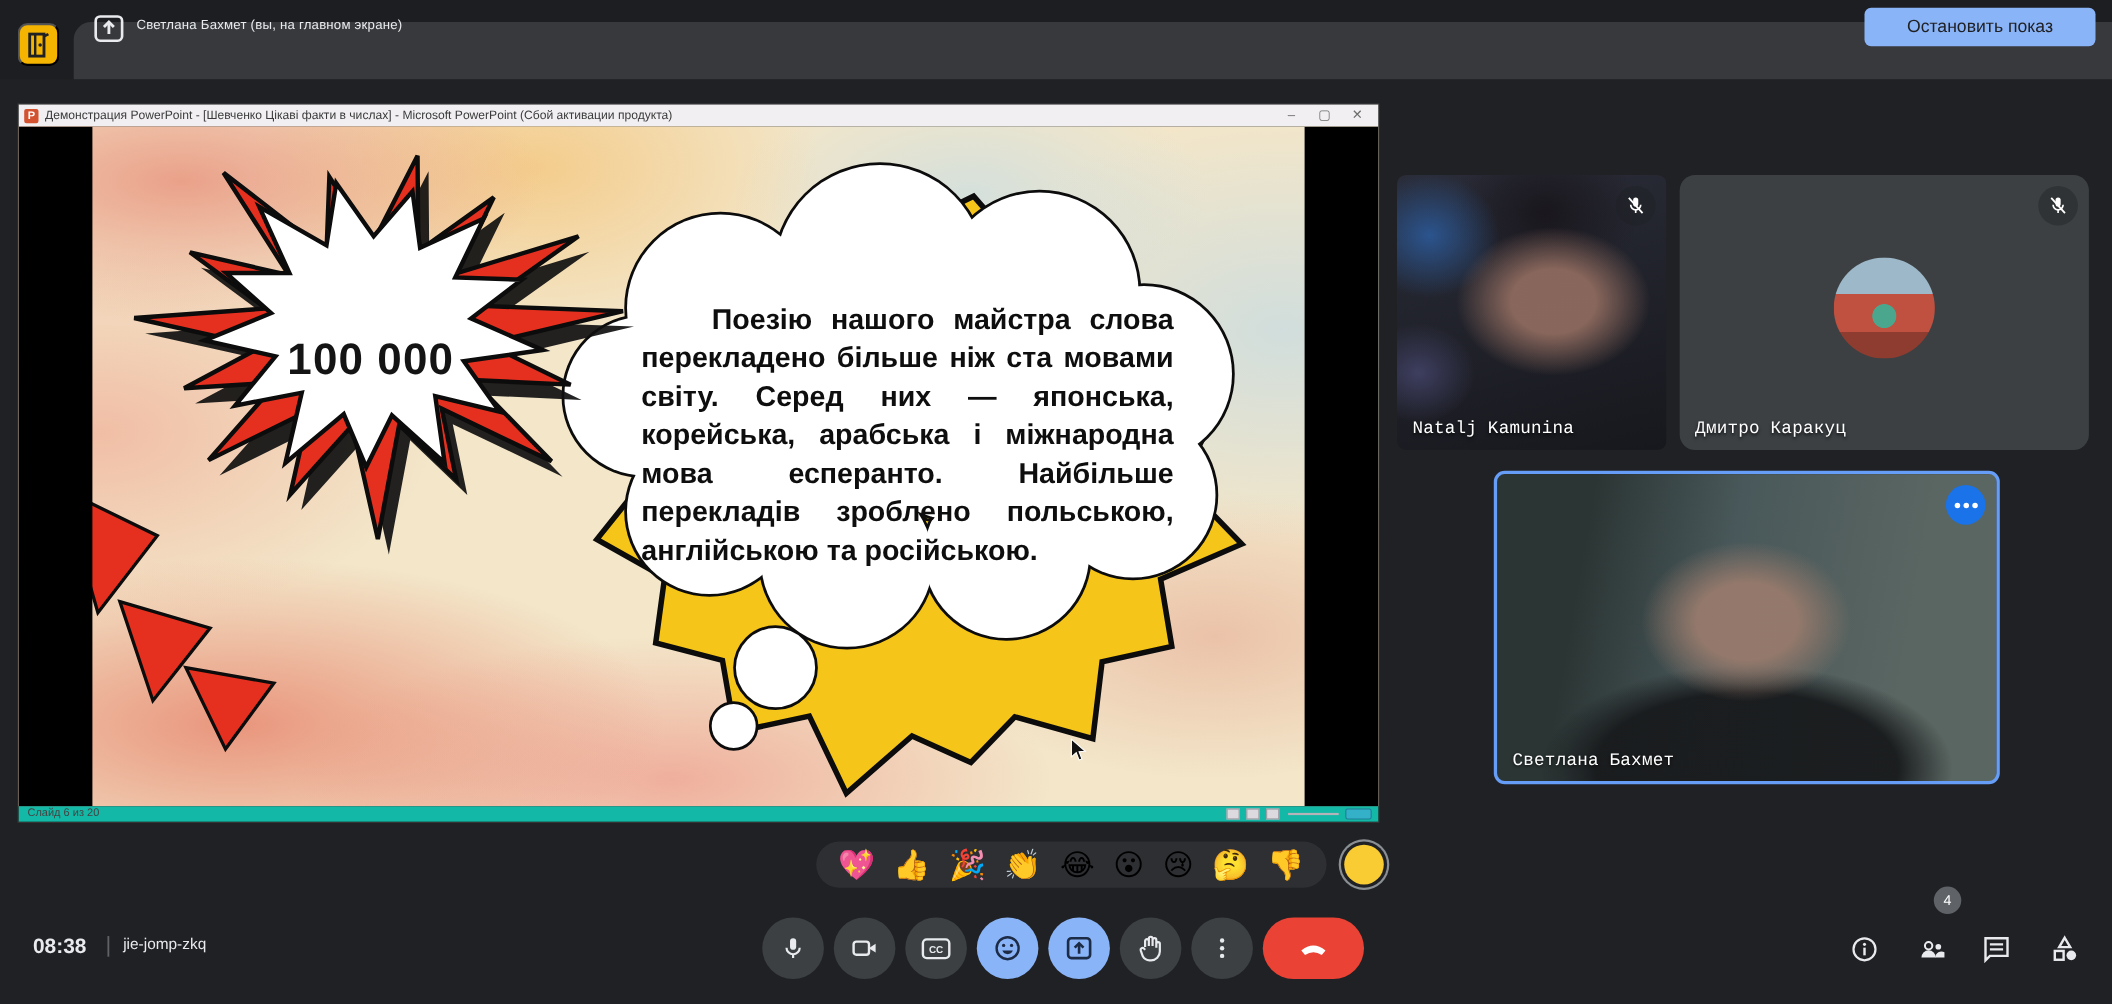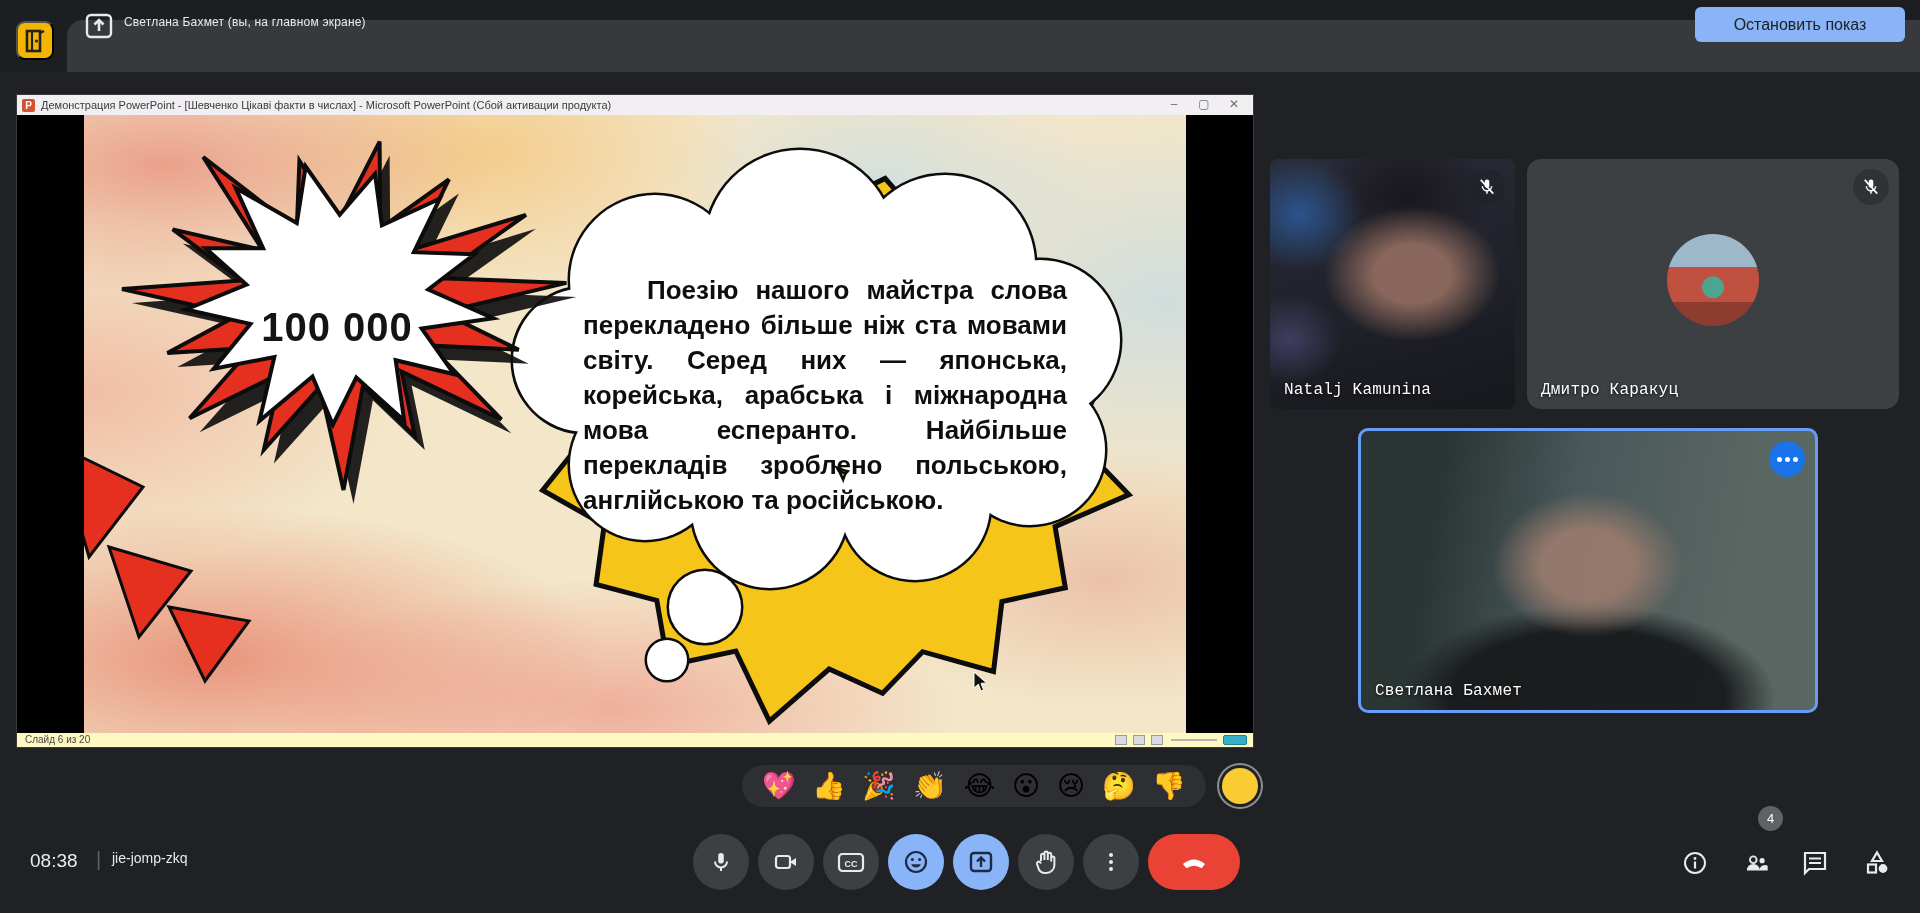--- a/index.html
+++ b/index.html
@@ -39,21 +39,21 @@
       radial-gradient(30% 30% at 88% 75%, rgba(222,140,120,.4), transparent 70%),
       radial-gradient(25% 25% at 70% 10%, rgba(188,219,235,.55),transparent 70%),
       #f3e6c9; }
   #slide-art { position:absolute; left:0; top:0; }
   #burst-number { position:absolute; left:170px; top:152px; width:300px; height:56px; line-height:56px;
     text-align:center; font-size:40px; font-weight:bold; color:#141414; letter-spacing:1px;margin-top:32px; }
   #cloud-text { position:absolute; left:566px; top:158px; width:484px; font-size:26px; font-weight:bold;
     color:#0e0e0e; text-align:justify; text-indent:64px; line-height:35px; }
   #slide-cursor { position:absolute; left:956px; top:556px; }
   
-  #ppt-status { position:absolute; left:0; top:638px; width:1236px; height:14px; background:#fef9c3;
+  #ppt-status { position:absolute; left:0; top:638px; width:1236px; height:14px; background:#14b8a6;
     font-size:10px; color:#444; }
   #slide-indicator { position:absolute; left:8px; top:1px; line-height:12px; }
   .view-btn { position:absolute; top:2px; width:12px; height:10px; border:1px solid #9a98a0; background:#dcdade; }
   #zoom-fit-btn { position:absolute; top:2px; right:6px; width:24px; height:10px; background:#35b0c9;
     border:1px solid #1f7f95; border-radius:2px; }
   #zoom-slider { position:absolute; top:6px; right:36px; width:46px; height:2px; background:#b5b3ba; }
 
   
   .tile { position:absolute; border-radius:8px; overflow:hidden;font-family:Liberation Mono, monospace; }
   #tile-natalj { left:1270px; top:159px; width:245px; height:250px;
@@ -85,21 +85,21 @@
   
   #reactions { position:absolute; left:742px; top:765px; width:464px; height:42px; background:#2e2f33;
     border-radius:21px; display:flex; align-items:center; justify-content:space-between; padding:0 20px; }
   .reaction { font-size:27px; line-height:1; background:none; border:none; cursor:pointer; font-family:inherit; }
   #skin-tone { position:absolute; left:1222px; top:768px; width:36px; height:36px; border-radius:50%;
     background:#f9cc33; border:none; cursor:pointer;
     box-shadow:0 0 0 3px #202124, 0 0 0 5px #8a8f94; }
 
   
   #bottombar { position:absolute; left:0; top:820px; width:1920px; height:93px; }
-  #clock { position:absolute; left:30px; top:30px; font-size:19px; color:#e8eaed; font-weight:400; }
+  #clock { position:absolute; left:30px; top:30px; font-size:19px; color:#e8eaed; font-weight:700; }
   #meet-divider { position:absolute; left:96px; top:28px; color:#5f6368; font-size:20px; }
   #meeting-code { position:absolute; left:112px; top:30px; font-size:14px; color:#e8eaed; font-weight:500; }
   .ctl { position:absolute; top:14px; width:56px; height:56px; border-radius:50%; background:#3c4043;
     border:none; cursor:pointer; display:flex; align-items:center; justify-content:center; }
   .ctl.active { background:#8ab4f8; }
   #btn-end { position:absolute; left:1148px; top:14px; width:92px; height:56px; border-radius:28px;
     background:#ea4335; border:none; cursor:pointer; display:flex; align-items:center; justify-content:center; }
   .ricon { position:absolute; top:30px; width:26px; height:26px; background:none; border:none; cursor:pointer;
     display:flex; align-items:center; justify-content:center; }
   #badge-4 { position:absolute; left:1758px; top:-14px; width:25px; height:25px; border-radius:50%;

